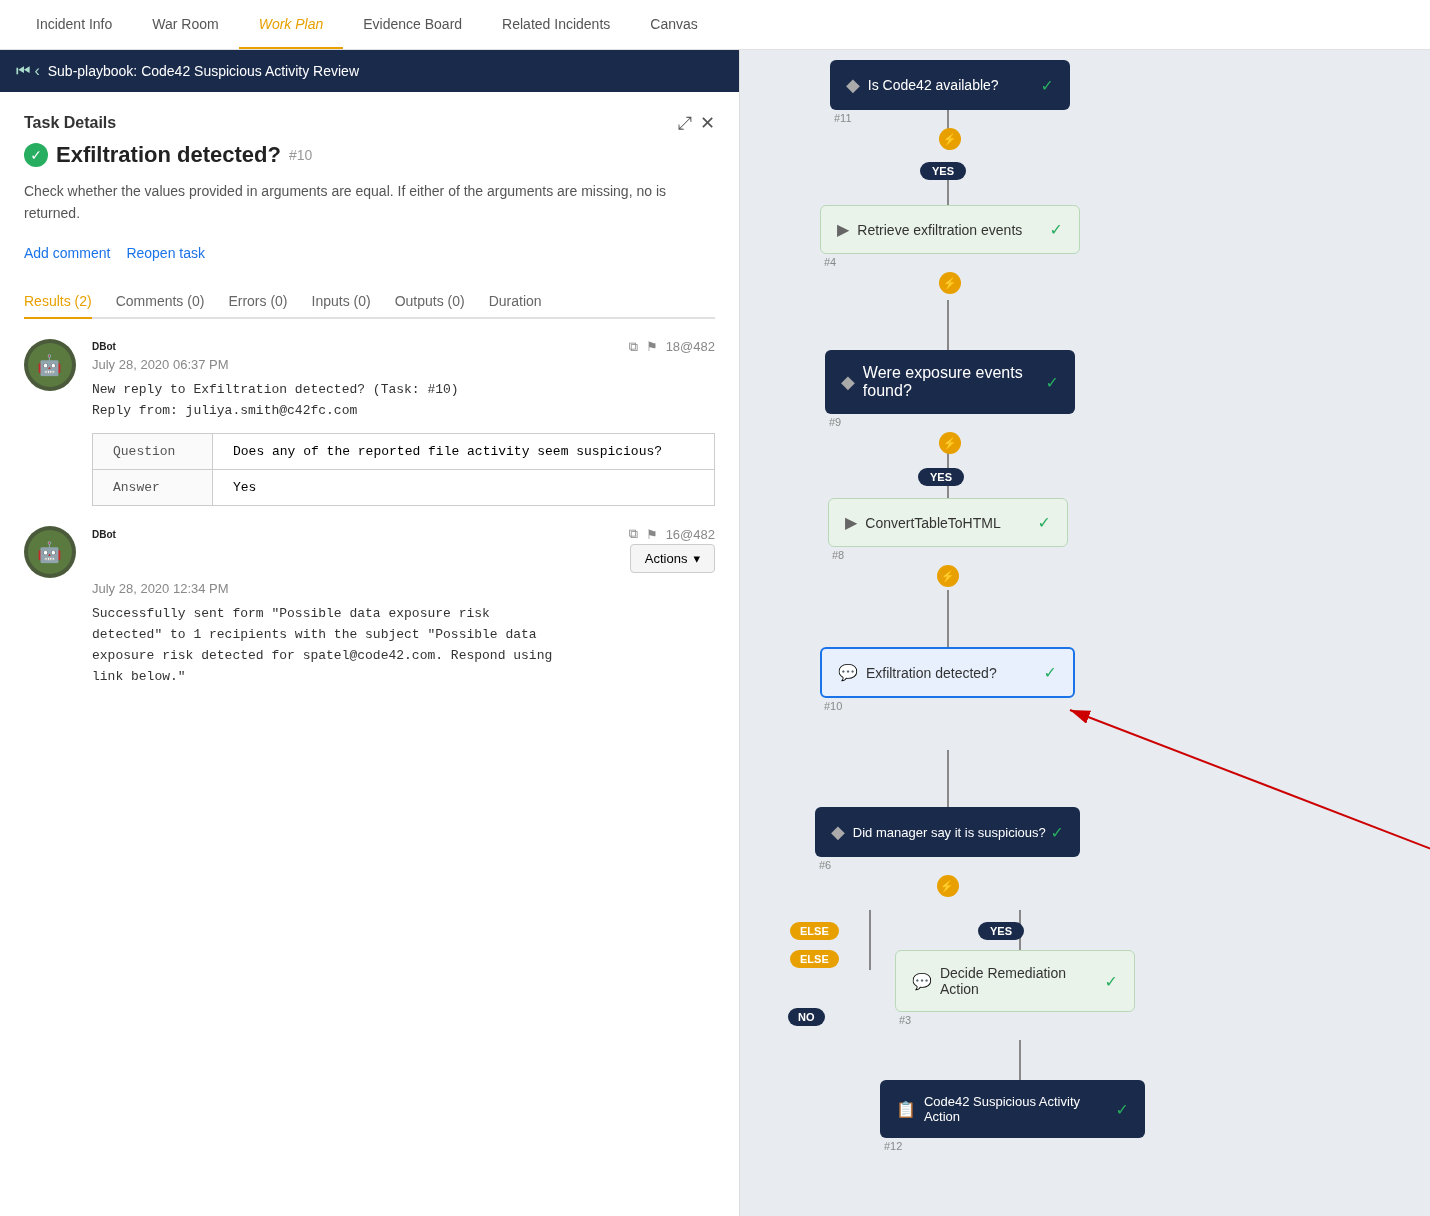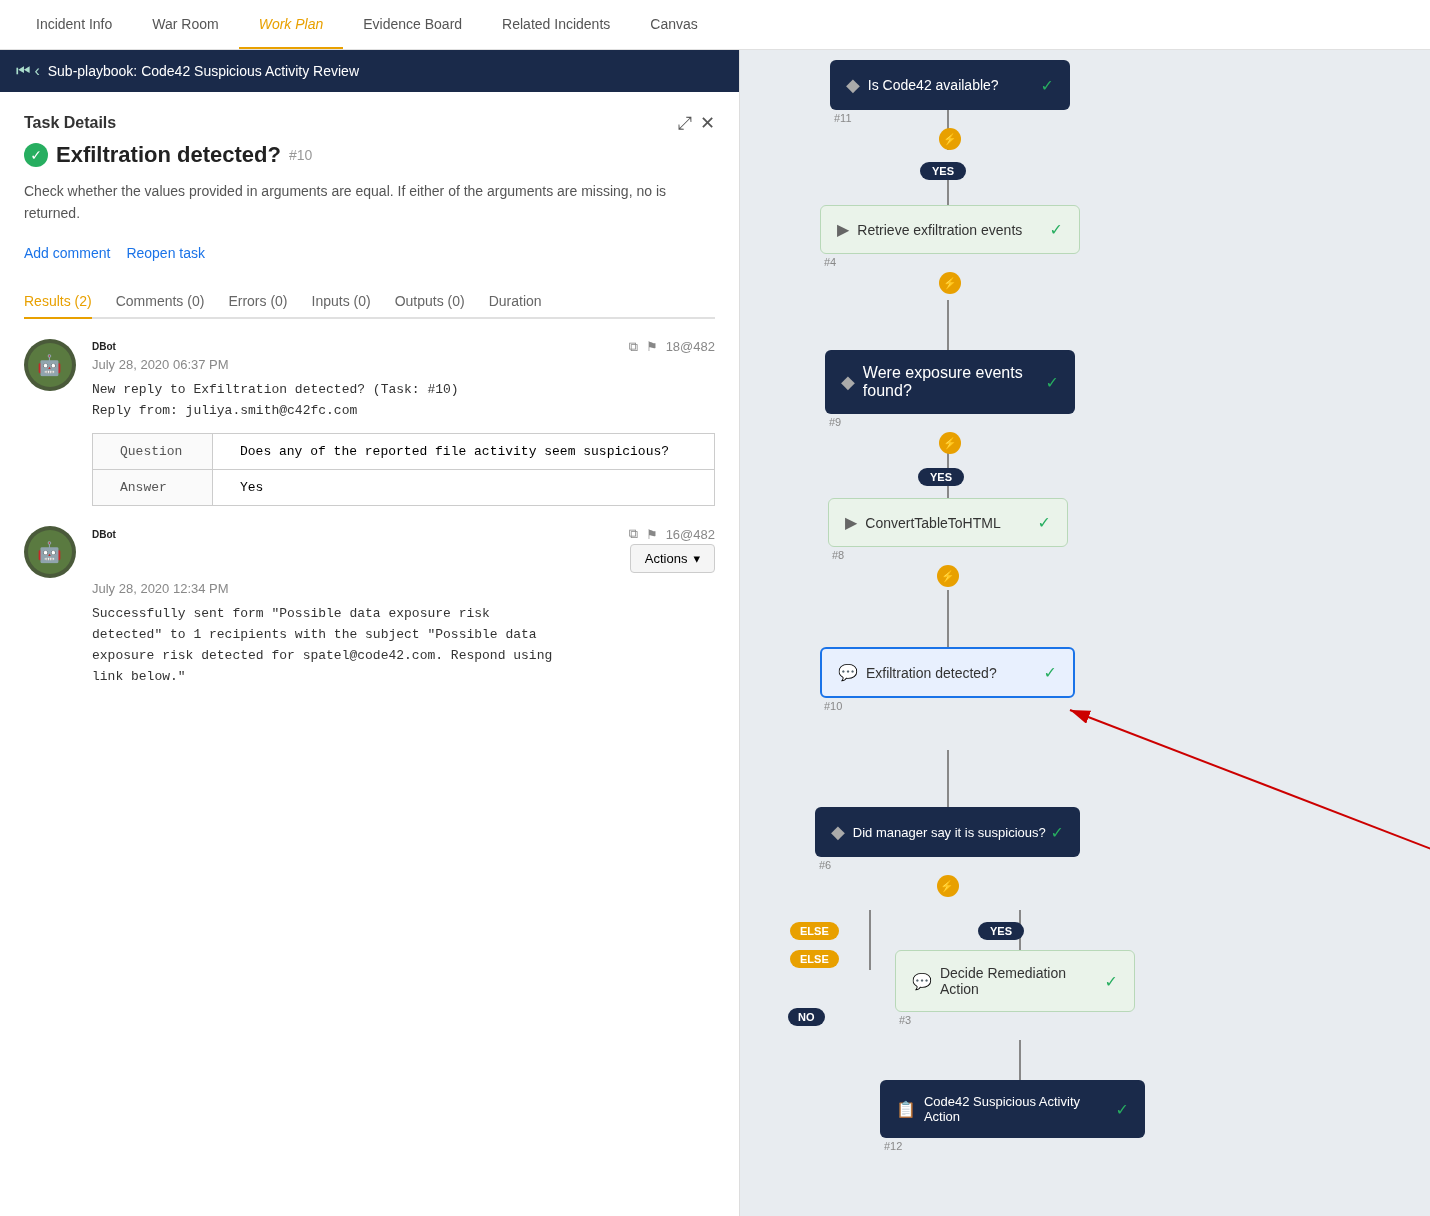--- a/index.html
+++ b/index.html
@@ -52,21 +52,21 @@
     .result-header { display: flex; justify-content: space-between; align-items: center; margin-bottom: 2px; }
     .result-author { font-weight: 600; font-size: 10px; color: #222; }
     .result-meta { display: flex; align-items: center; gap: 8px; color: #888; font-size: 13px; }
     .result-date { font-size: 13px; color: #888; margin-bottom: 8px; }
     .result-body { font-family: 'Courier New', monospace; font-size: 13px; color: #333; line-height: 1.6; margin-bottom: 12px; }
     .result-actions-bar { display: flex; justify-content: flex-end; margin-bottom: 8px; }
     .actions-btn { background: #f5f5f5; border: 1px solid #ccc; border-radius: 4px; padding: 6px 14px; font-size: 13px; cursor: pointer; display: flex; align-items: center; gap: 6px; }
 
     
     .qa-table { border: 1px solid #ccc; border-collapse: collapse; width: 100%; font-size: 13px; font-family: 'Courier New', monospace; }
-    .qa-table td { padding: 10px 27px; border: 1px solid #ccc; vertical-align: top; }
+    .qa-table td { padding: 10px 20px; border: 1px solid #ccc; vertical-align: top; }
     .qa-table td:first-child { font-weight: 500; color: #555; width: 120px; background: #fafafa; }
 
     
     .right-panel { flex: 1; background: #e8ecf0; position: relative; overflow: hidden; }
     .canvas-area { position: absolute; inset: 0; }
 
     
     .arrow-svg { position: absolute; pointer-events: none; }
 
     .task-panel-h { font-size: 16px; font-weight: 600; color: #333; }

